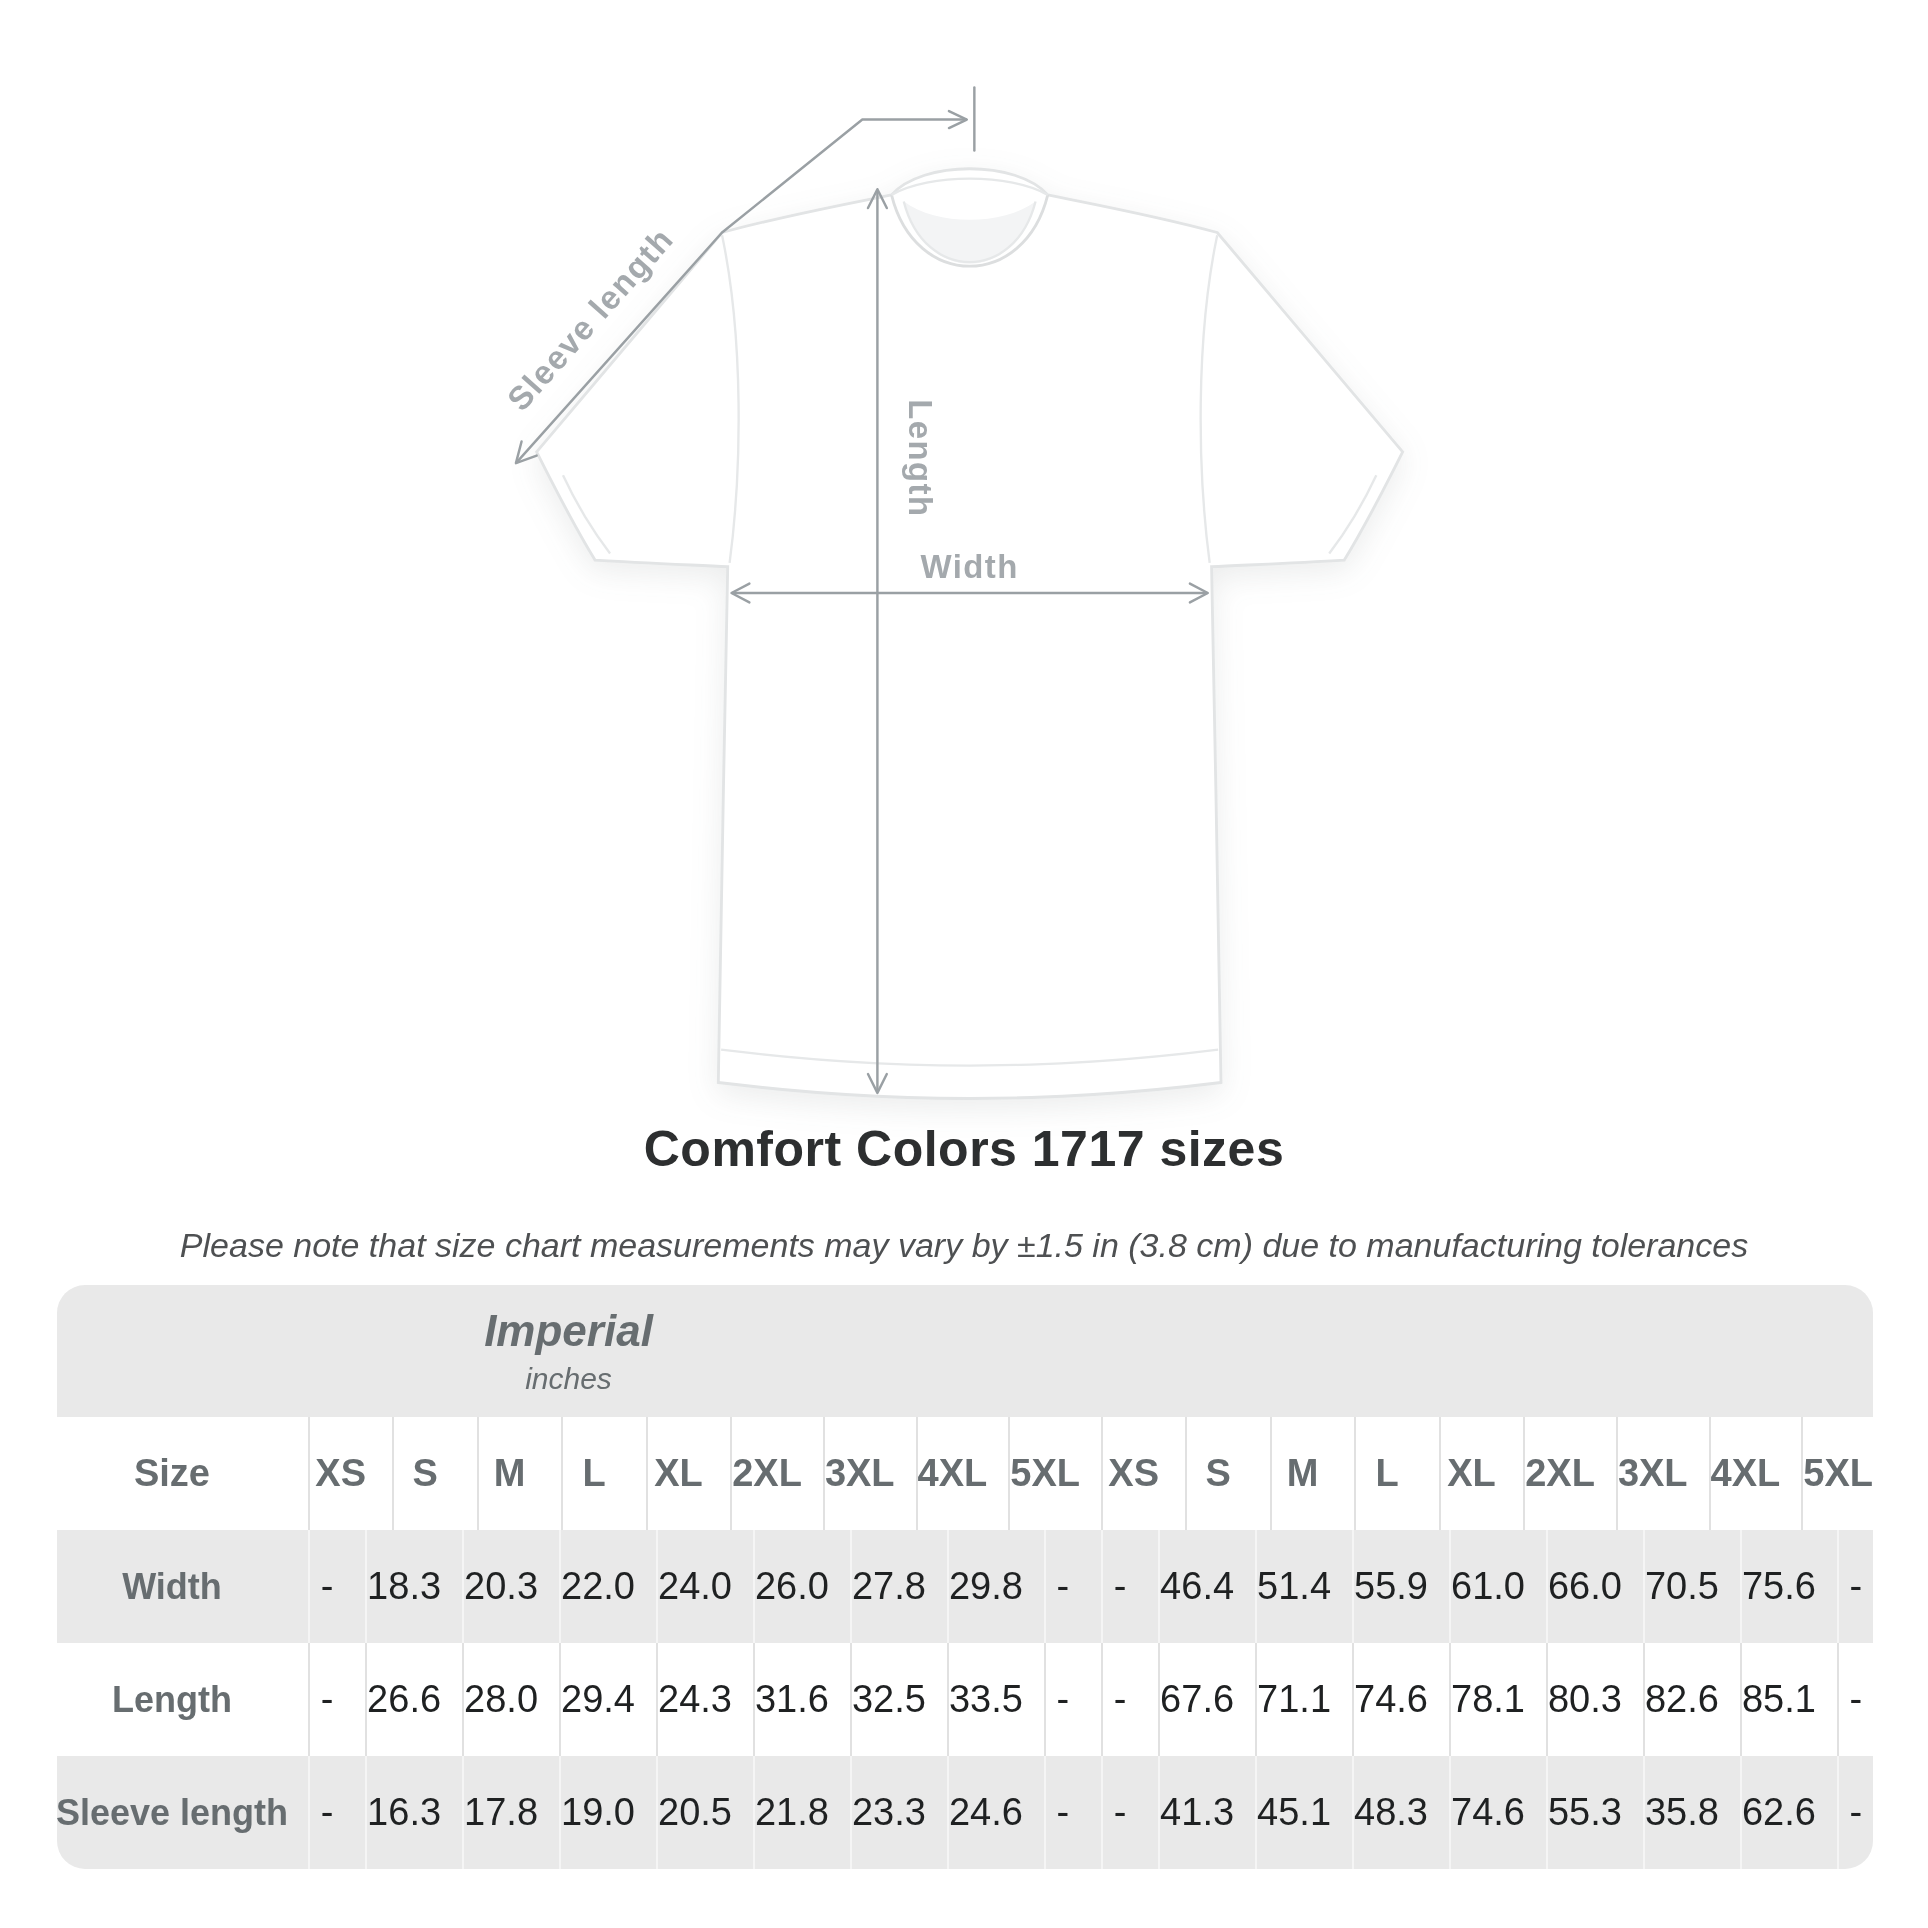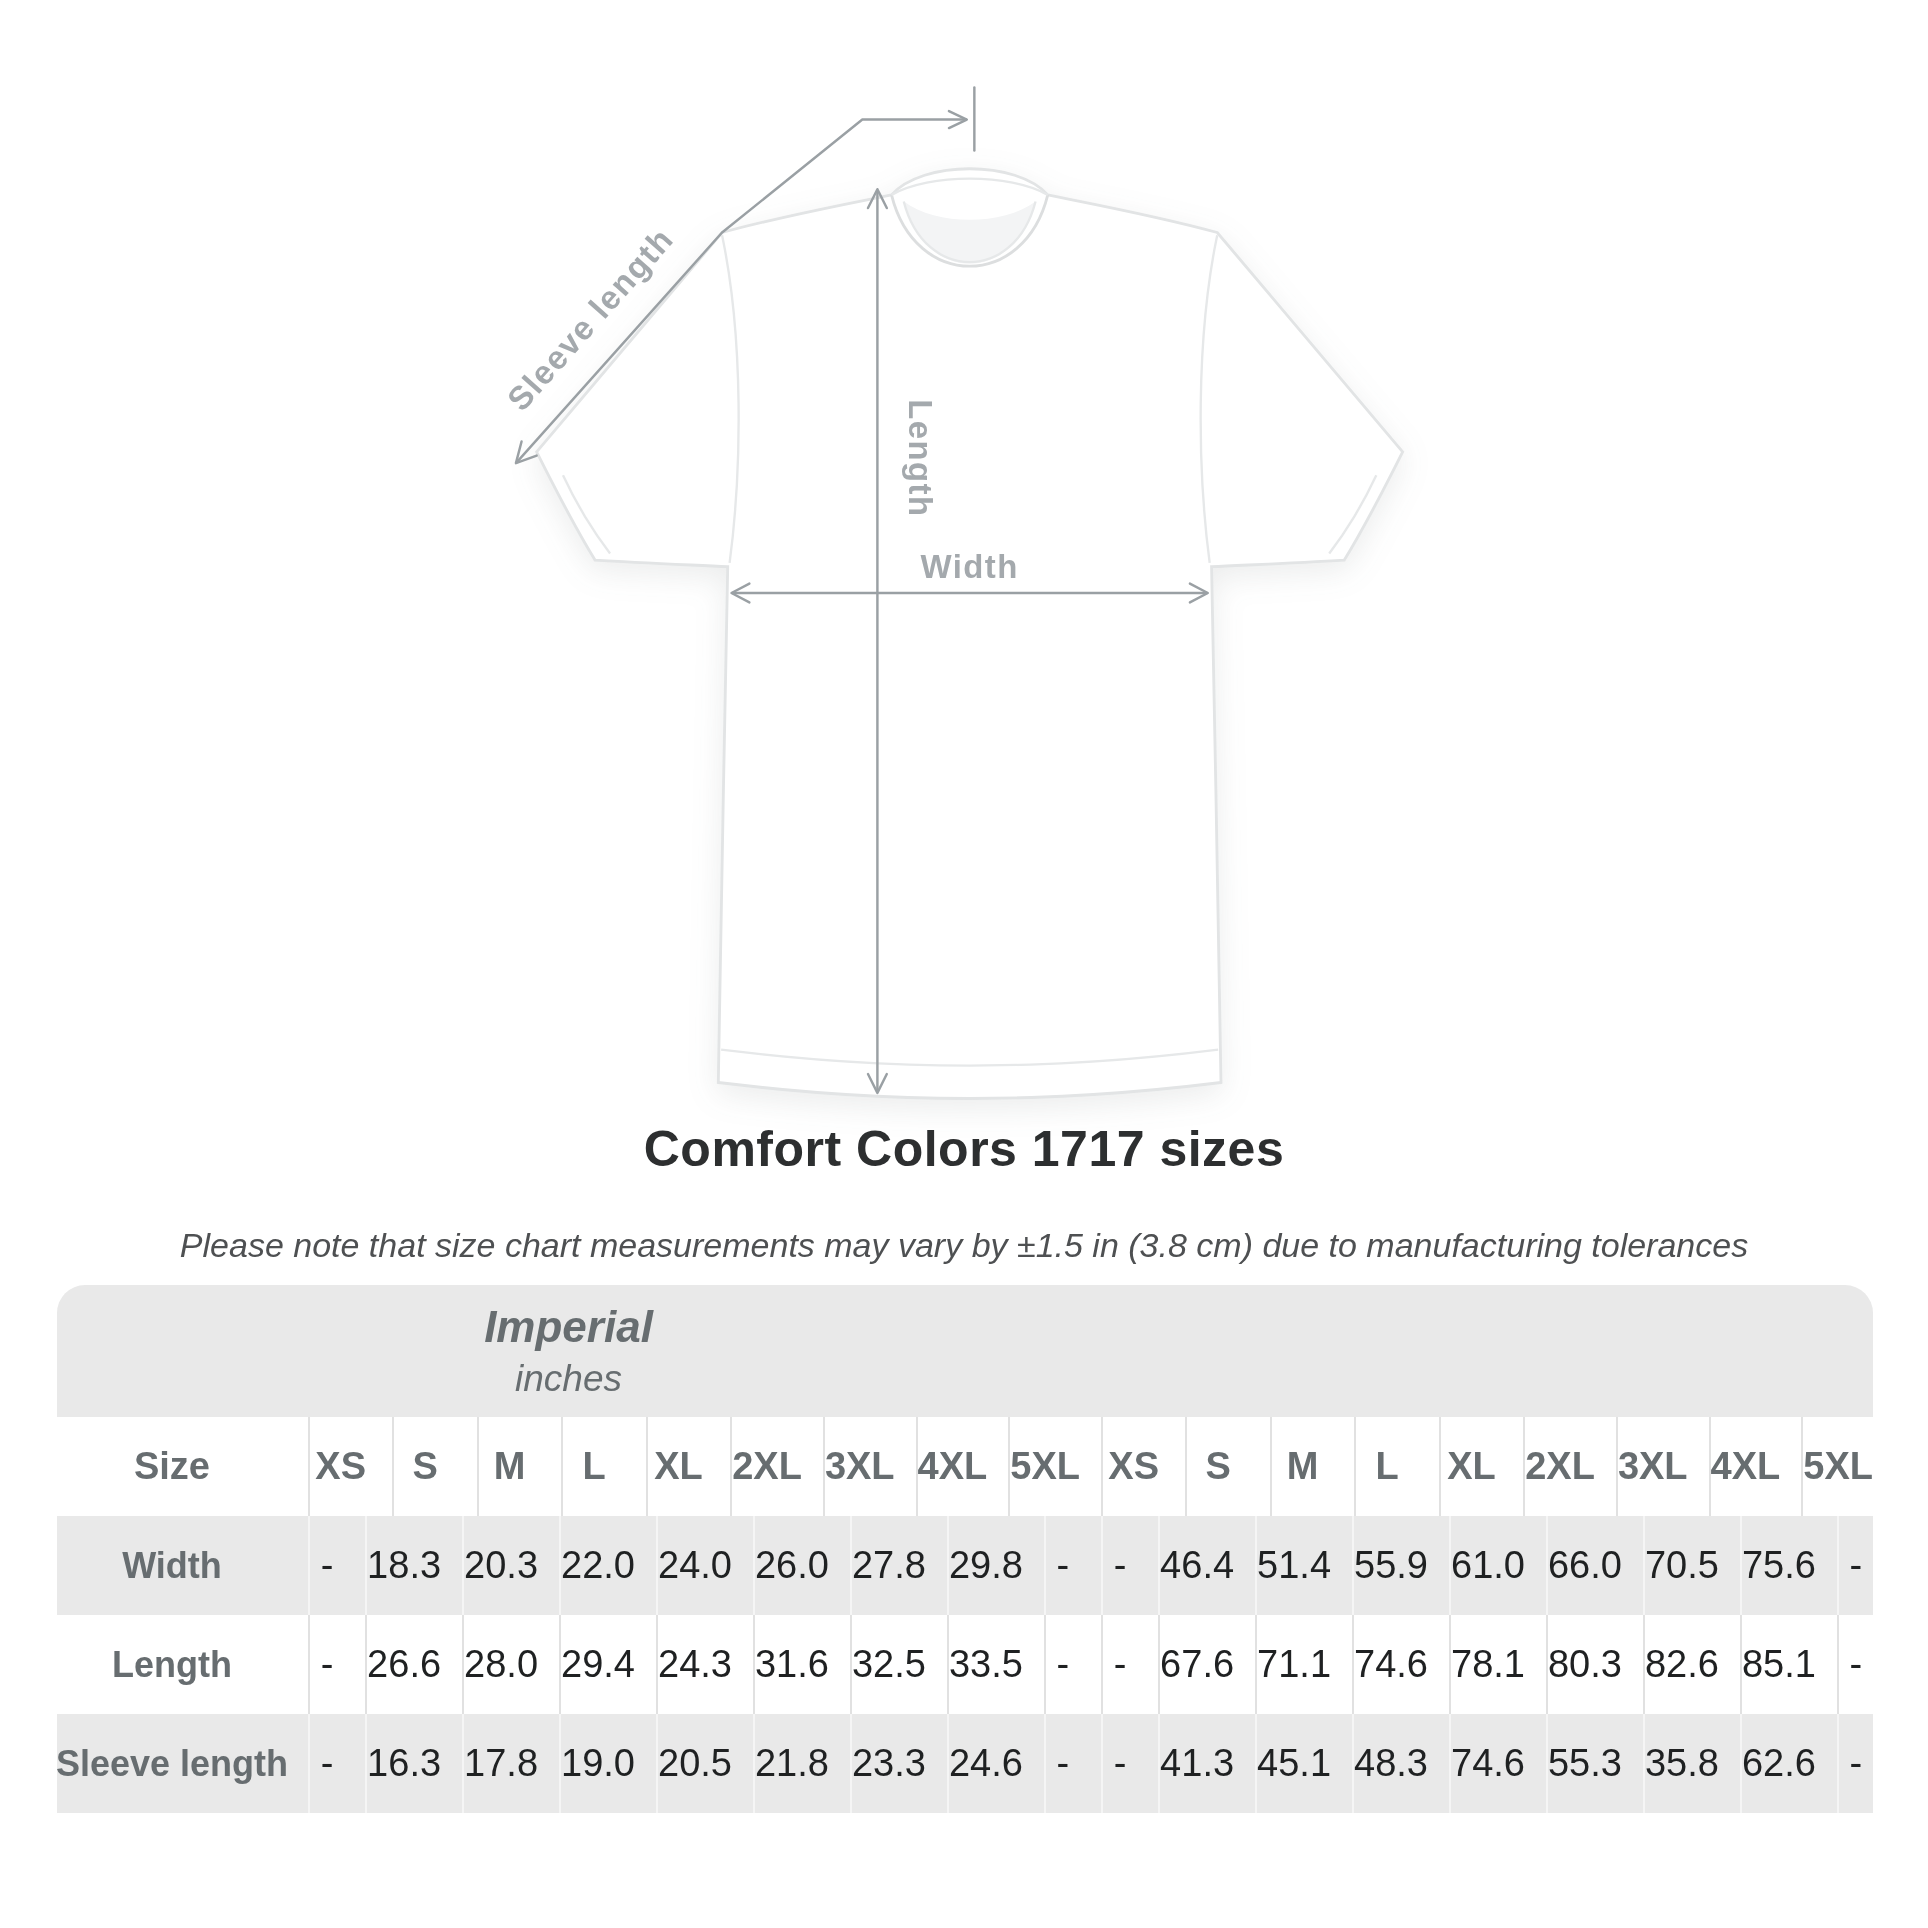--- a/index.html
+++ b/index.html
@@ -21,22 +21,22 @@
   .subtitle{position:absolute;left:0;top:1198px;width:1928px;text-align:center;
             font-style:italic;font-size:34px;color:#4e5052;margin-top:28px;}
   
   .size-table{position:absolute;left:57px;top:1285px;width:1816px;height:584px;
               border-radius:28px;overflow:hidden;}
   .band{display:flex;height:132px;background:#e9e9e9;gap:29px;}
   .band-group{display:flex;flex-direction:column;align-items:center;justify-content:center;gap:5.6px;}
   .band-group.imperial{flex:0 0 1023px;}
   .band-group.metric{flex:1;}
   .band-title{font-size:44px;font-weight:bold;font-style:italic;color:#676d70;}
-  .band-unit{font-size:37px;font-style:italic;color:#676d70;}
-  .trow{display:grid;grid-template-columns:230px repeat(18,1fr);height:99px;gap:21px;}
+  .band-unit{font-size:30px;font-style:italic;color:#676d70;}
+  .trow{display:grid;grid-template-columns:230px repeat(18,1fr);height:113px;gap:21px;}
   .trow.white{background:#ffffff;--div:#e1e1e1;}
   .trow.gray{background:#e9e9e9;--div:#f5f5f5;}
   .cell{display:flex;align-items:center;justify-content:center;white-space:nowrap;}
   .cell + .cell{border-left:2.8px solid var(--div);}
   .cell.head{font-size:38px;font-weight:bold;color:#676d70;}
   .cell.rowlabel{font-size:36px;font-weight:bold;color:#676d70;}
   .cell.value{font-size:38px;font-weight:normal;color:#1f2122;}
 </style>
 </head>
 <body>

